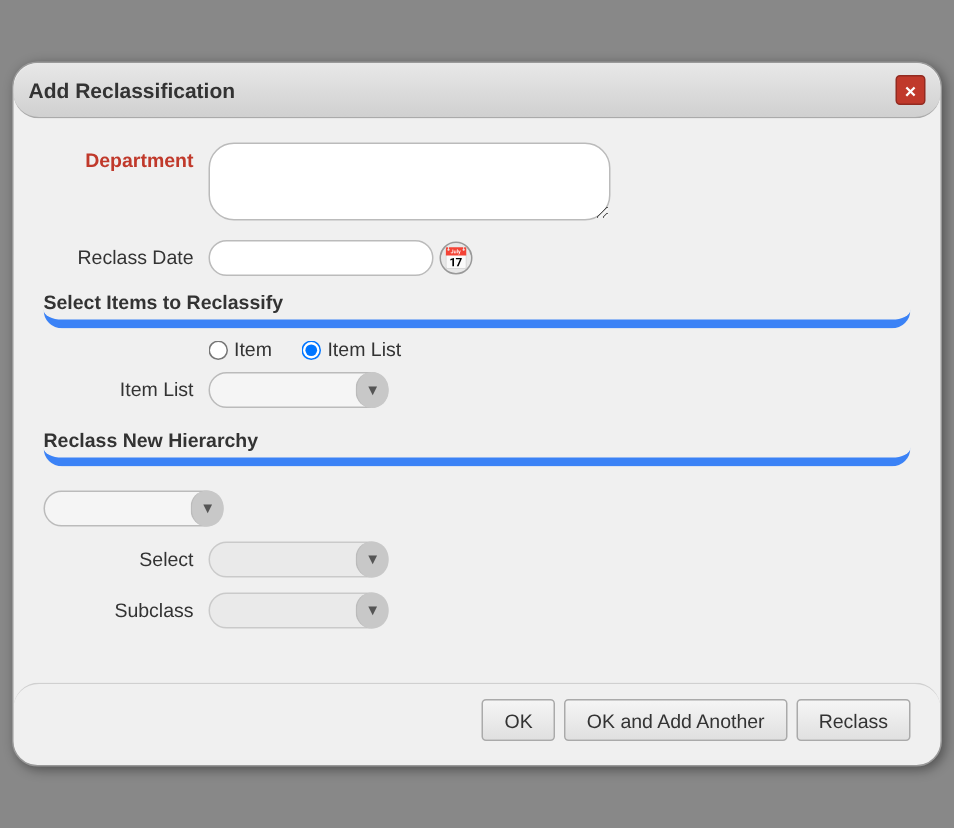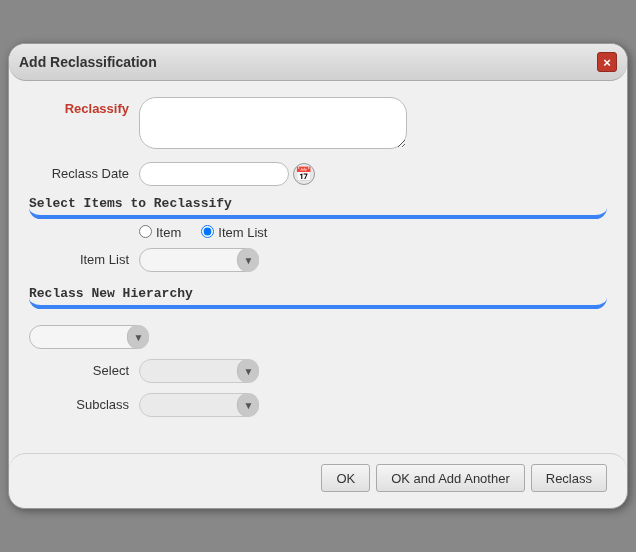--- a/index.html
+++ b/index.html
@@ -107,33 +107,32 @@
       align-items: center;
       justify-content: center;
       font-size: 14px;
     }
     .section-header {
       font-size: 13px;
       font-weight: bold;
       color: #333;
       margin-bottom: 6px;
       padding-bottom: 4px;
-      border-bottom: 4px solid #3b82f6;
-      font-family: Liberation Mono, monospace;
+      border-bottom: 6px solid #3b82f6;
     }
     .radio-row {
       display: flex;
       align-items: center;
       margin-left: 110px;
       margin-bottom: 8px;
       gap: 20px;
     }
     .radio-option {
       display: flex;
-      align-items: flex-start;
+      align-items: flex-end;
       gap: 4px;
       font-size: 13px;
       color: #333;
       cursor: pointer;
     }
     input[type="radio"] {
       cursor: pointer;
     }
     .select-wrap {
       position: relative;
@@ -198,21 +197,21 @@
 <div class="dialog">
 
   <div class="dialog-header">
     <span class="dialog-title">Add Reclassification</span>
     <div class="close-btn">×</div>
   </div>
 
   <div class="dialog-body">
 
     <div class="form-row">
-      <label class="form-label required">Reclassify</label>
+      <label class="form-label required">Department</label>
       <div class="form-control-wrap">
         <textarea class="form-input" style=""></textarea>
       </div>
     </div>
 
     <div class="form-row">
       <label class="form-label">Reclass Date</label>
       <div class="form-control-wrap">
         <div class="date-row">
           <input type="text" class="date-input" style="">

